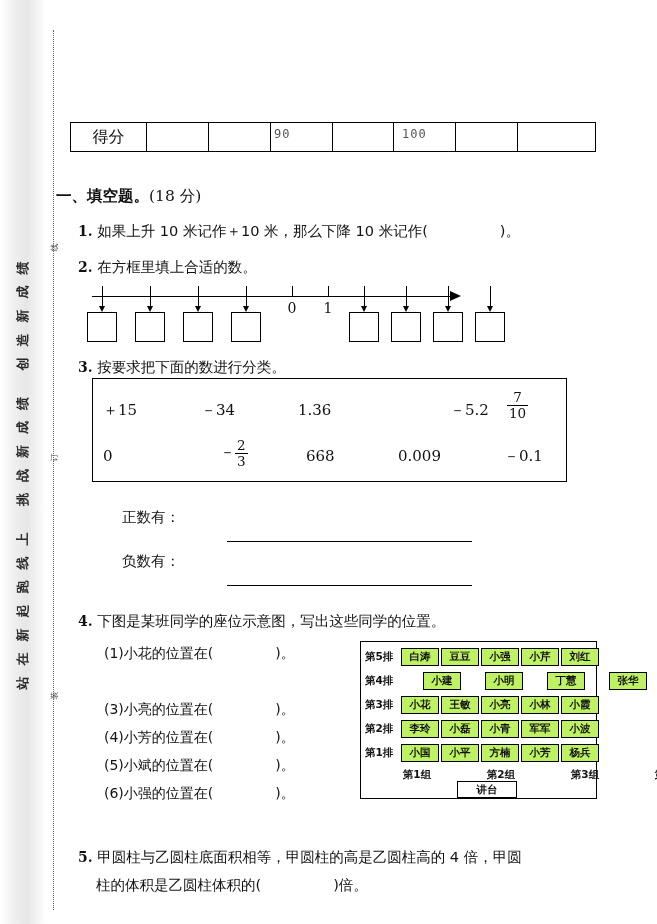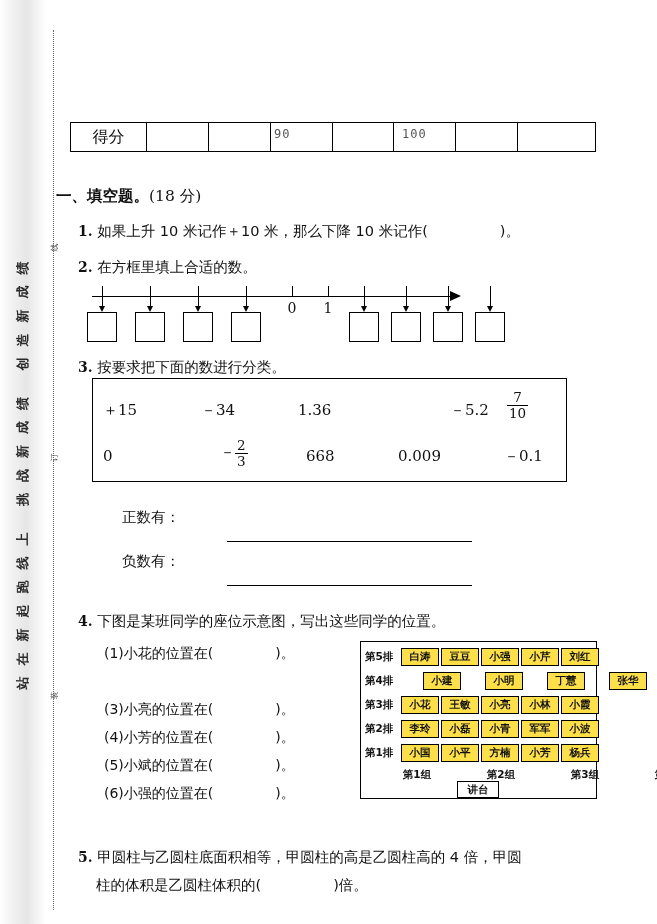--- a/index.html
+++ b/index.html
@@ -220,36 +220,36 @@
     white-space: nowrap;
   }
   .seat {
     width: 38px; height: 18px;
     margin-right: 2px;
     border: 1.4px solid #000;
     display: flex; align-items: center; justify-content: center;
     font-size: 10.5px;
     font-weight: bold;
     font-family: "DejaVu Sans", "Liberation Sans", sans-serif;
-    background: #fde047;
+    background: #bef264;
   }
   #group-labels {
     position: absolute; left: 36px; top: 126px;
     display: flex;
     gap: 44px;
   }
   .group-label {
     width: 40px; text-align: center;
     font-size: 10.5px; font-weight: bold;
     font-family: "DejaVu Sans", "Liberation Sans", sans-serif;
     white-space: nowrap;
   }
   #podium {
     position: absolute; left: 96px; top: 139px;
-    width: 42px; height: 17px;
+    width: 60px; height: 17px;
     border: 1.6px solid #000;
     display: flex; align-items: center; justify-content: center;
     font-size: 10.5px; font-weight: bold;
     font-family: "DejaVu Sans", "Liberation Sans", sans-serif;
   }
 </style>
 </head>
 <body>
 
 <div id="margin-strip">

